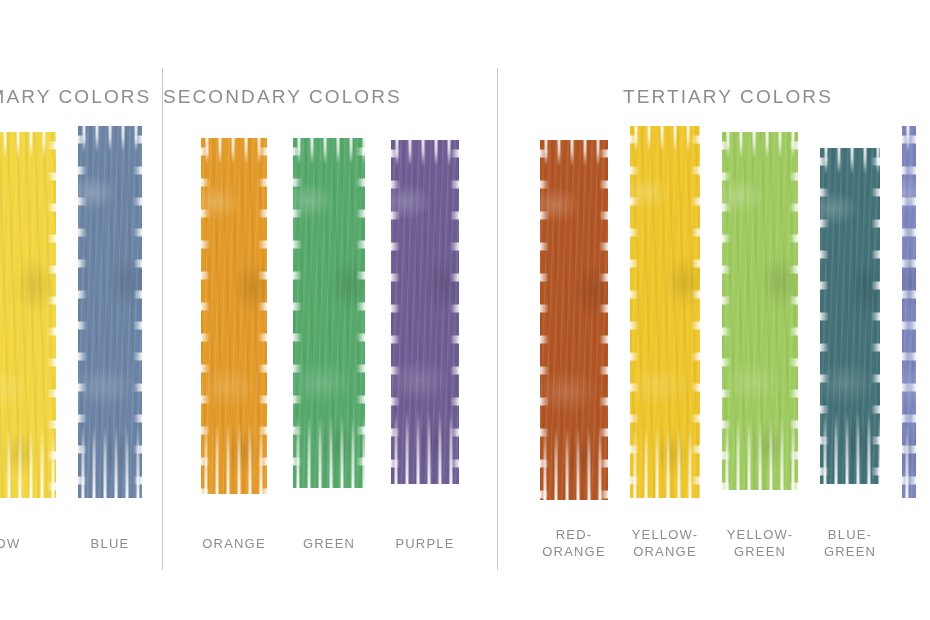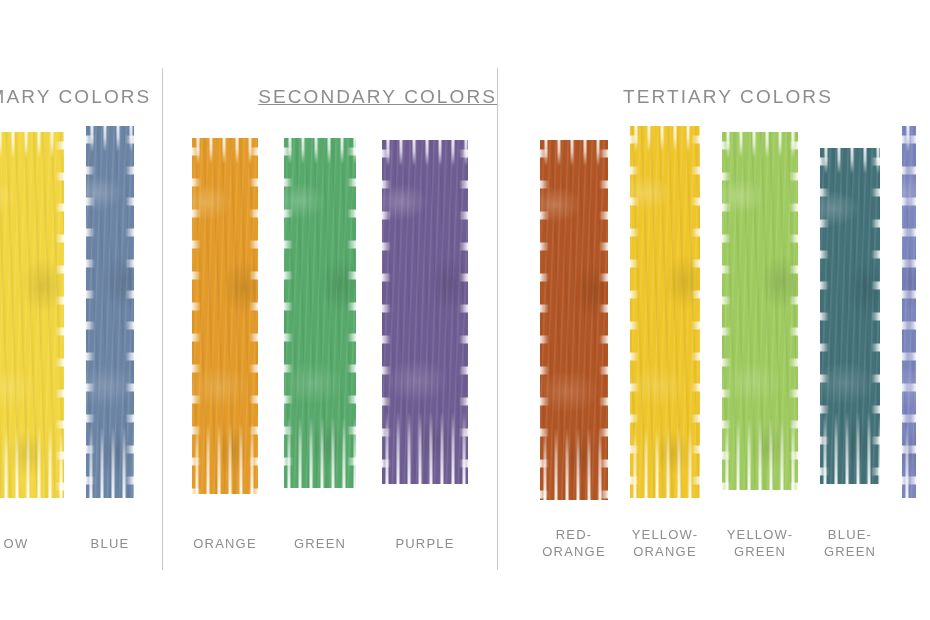--- a/index.html
+++ b/index.html
@@ -47,21 +47,21 @@
     top: 86px;
     width: 100%;
     text-align: center;
     font-size: 19px;
     letter-spacing: 2.1px;
     color: #8d8d8d;
     font-weight: 400;
     white-space: nowrap;
   }
   .section.primary .section-title   { text-align: center; }
-  .section.secondary .section-title { text-align: right; text-decoration: underline; }
+  .section.secondary .section-title { text-align: left; }
   .section.tertiary  .section-title { text-align: center; }
 
   
   .swatch-row {
     position: absolute;
     top: 126px;
     left: 0;
     right: 0;
     height: 382px;
     display: flex;
@@ -179,21 +179,21 @@
     <div class="swatch-row" style="gap: 22px;">
         <div class="swatch-cell" style="width: 96px;">
           <div class="stroke" style="margin-top: 6px; height: 366px; --c: #F2D63F;">
             <div class="stroke-fill" style="--c: #F2D63F;"></div>
             <div class="stroke-head"></div>
             <div class="stroke-foot"></div>
             <div class="stroke-edge r"></div>
           </div>
           <div class="swatch-label">OW</div>
         </div>
-        <div class="swatch-cell" style="width: 48px;">
+        <div class="swatch-cell" style="width: 64px;">
           <div class="stroke" style="margin-top: 0px; height: 372px; --c: #6B84A5;">
             <div class="stroke-fill" style="--c: #6B84A5;"></div>
             <div class="stroke-head"></div>
             <div class="stroke-foot"></div>
             <div class="stroke-edge l"></div>
             <div class="stroke-edge r"></div>
           </div>
           <div class="swatch-label">BLUE</div>
         </div>
       </div>
@@ -215,21 +215,21 @@
         <div class="swatch-cell" style="width: 72px;">
           <div class="stroke" style="margin-top: 12px; height: 350px; --c: #56A96B;">
             <div class="stroke-fill" style="--c: #56A96B;"></div>
             <div class="stroke-head"></div>
             <div class="stroke-foot"></div>
             <div class="stroke-edge l"></div>
             <div class="stroke-edge r"></div>
           </div>
           <div class="swatch-label">GREEN</div>
         </div>
-        <div class="swatch-cell" style="width: 86px;">
+        <div class="swatch-cell" style="width: 68px;">
           <div class="stroke" style="margin-top: 14px; height: 344px; --c: #6E5D93;">
             <div class="stroke-fill" style="--c: #6E5D93;"></div>
             <div class="stroke-head"></div>
             <div class="stroke-foot"></div>
             <div class="stroke-edge l"></div>
             <div class="stroke-edge r"></div>
           </div>
           <div class="swatch-label">PURPLE</div>
         </div>
       </div>

